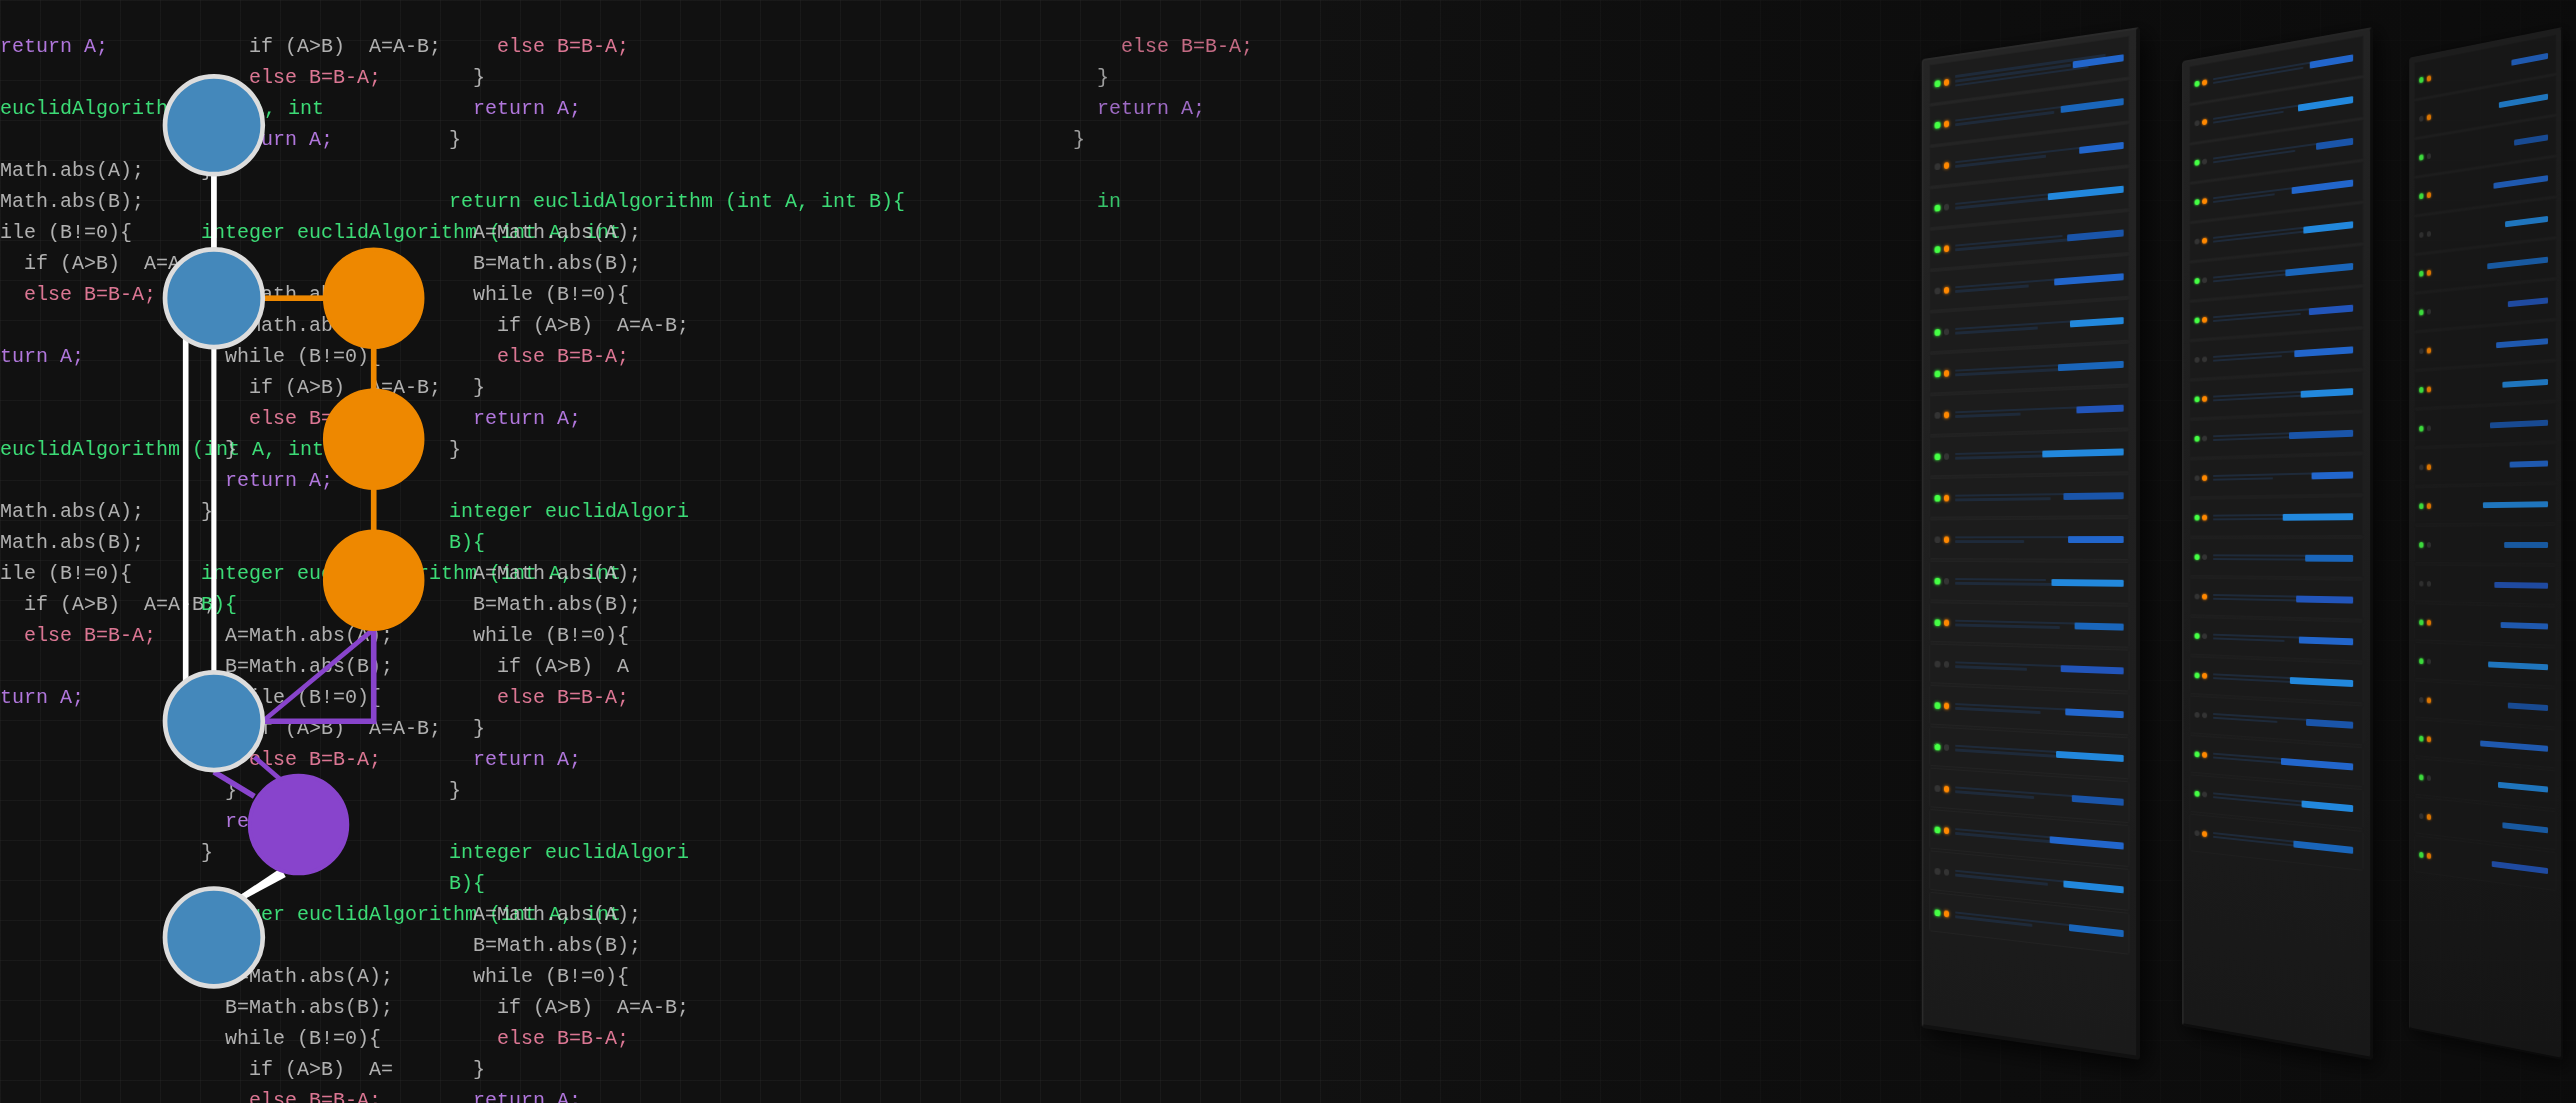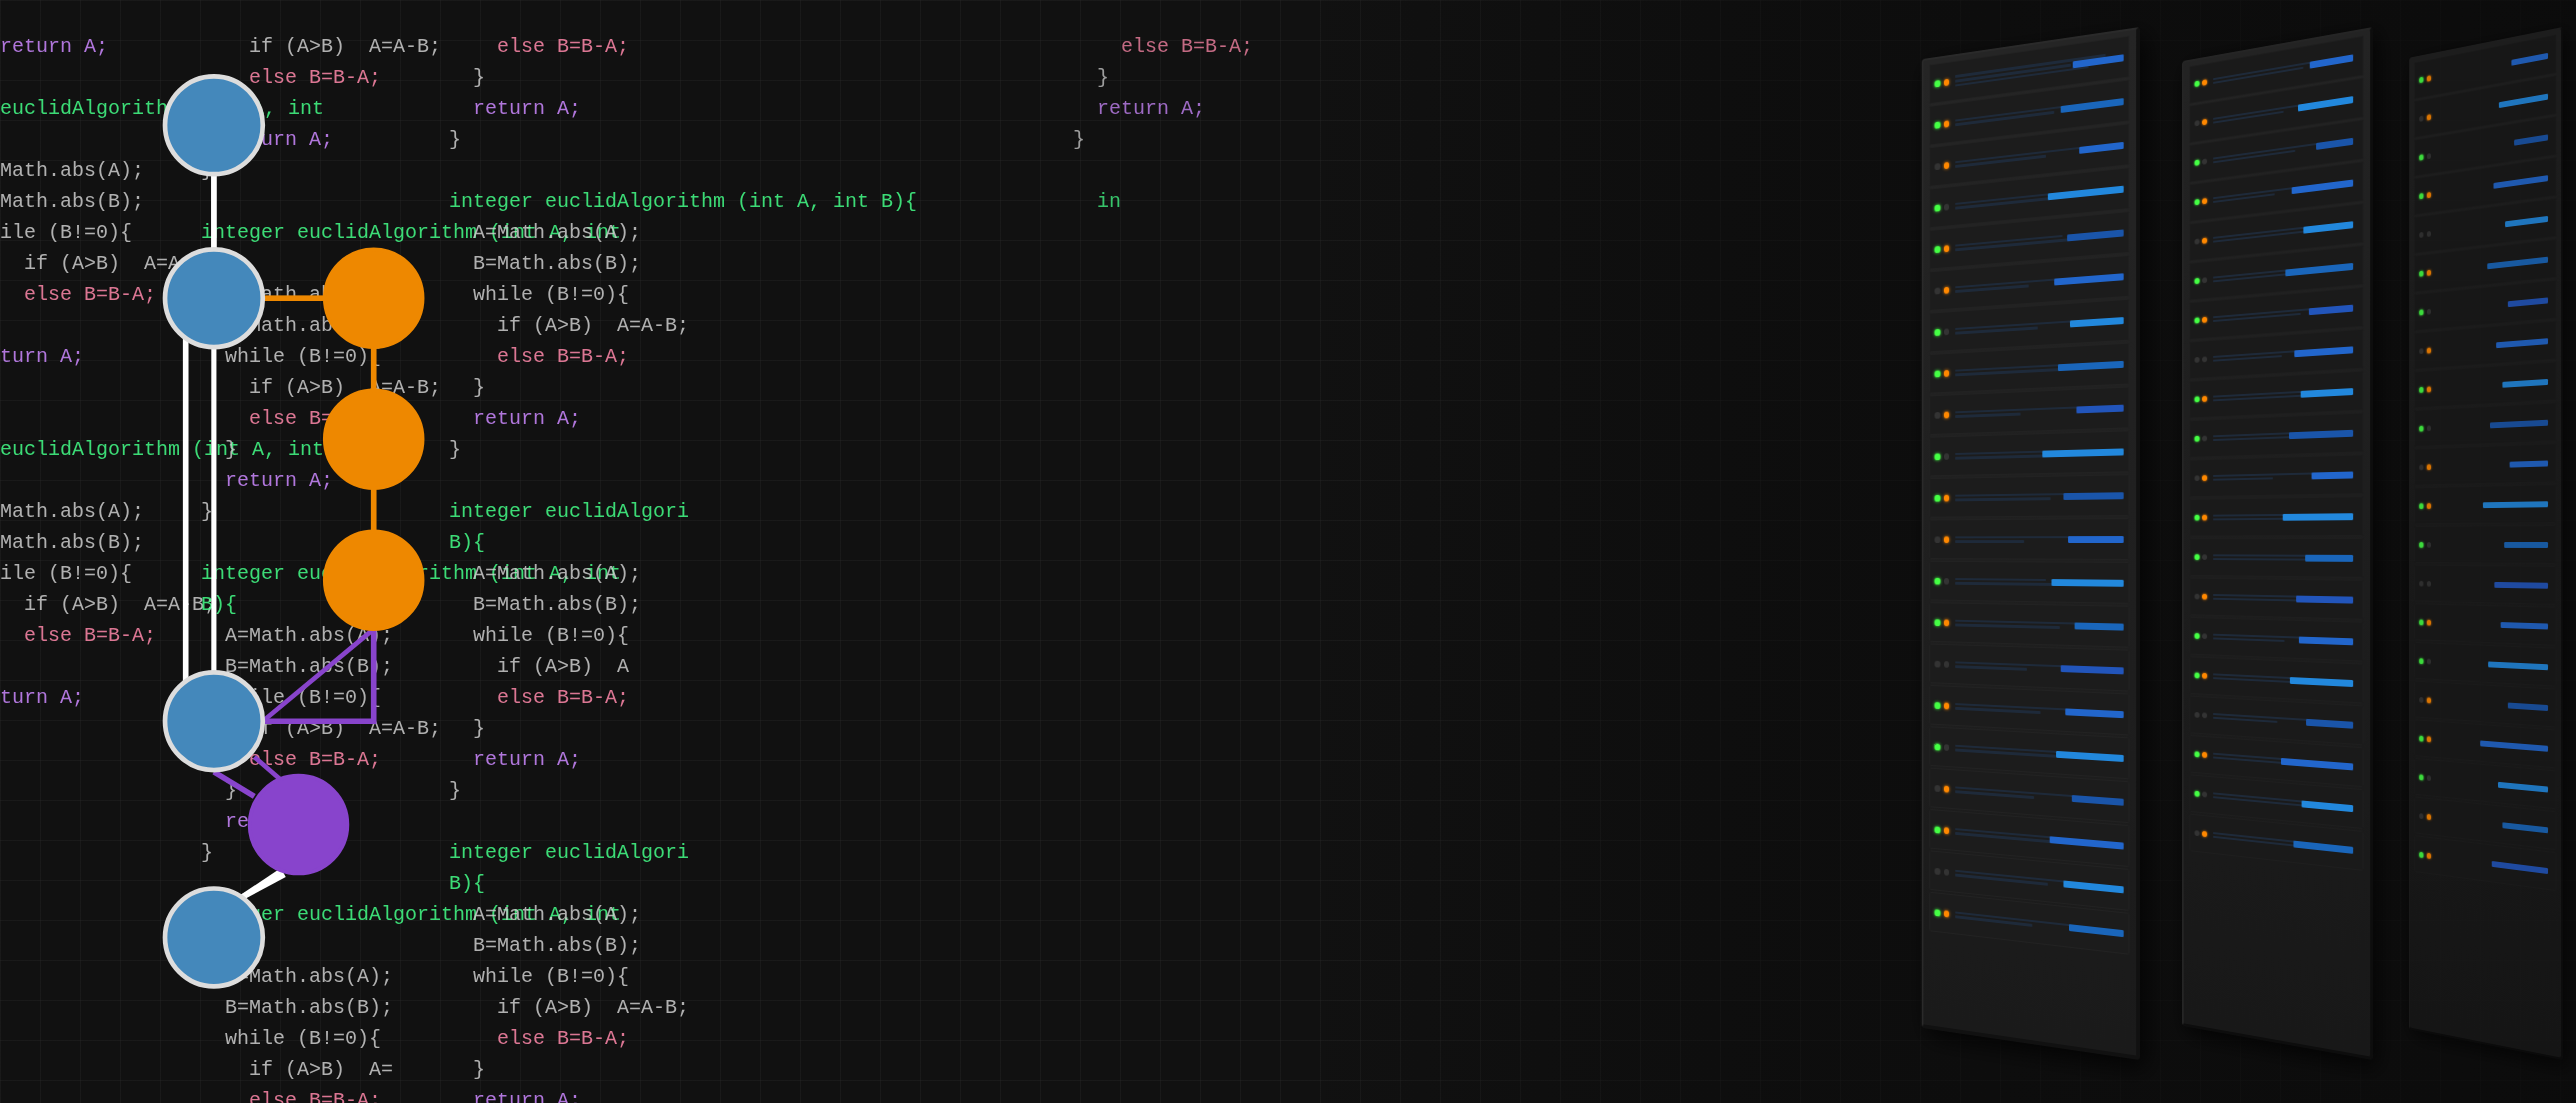--- a/index.html
+++ b/index.html
@@ -179,21 +179,21 @@
 
 
   </div>
 
   <div class="code-block" style="top:0; left:449px; font-size:20px; opacity:0.85; width:644px;">
 <span class="c-pink">    else B=B-A;</span>
 <span class="c-white">  }</span>
 <span class="c-purple">  return A;</span>
 <span class="c-white">}</span>
 
-<span class="c-green">integer euclidAlgorithm (int A, int B){</span>
+<span class="c-green">return euclidAlgorithm (int A, int B){</span>
 <span class="c-white">  A=Math.abs(A);</span>
 <span class="c-white">  B=Math.abs(B);</span>
 <span class="c-white">  while (B!=0){</span>
 <span class="c-white">    if (A&gt;B)  A=A-B;</span>
 <span class="c-pink">    else B=B-A;</span>
 <span class="c-white">  }</span>
 <span class="c-purple">  return A;</span>
 <span class="c-white">}</span>
 
 <span class="c-green">integer euclidAlgori</span>

